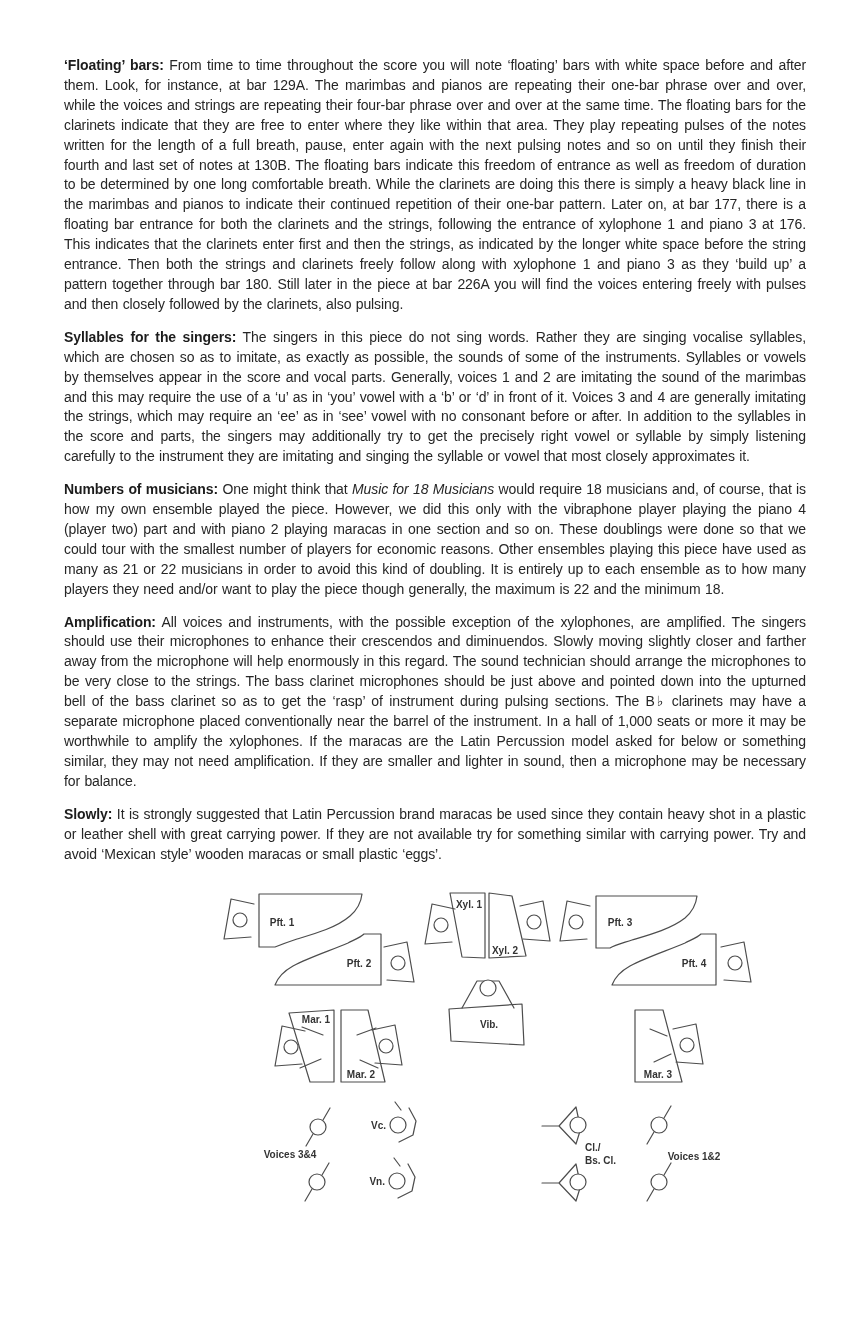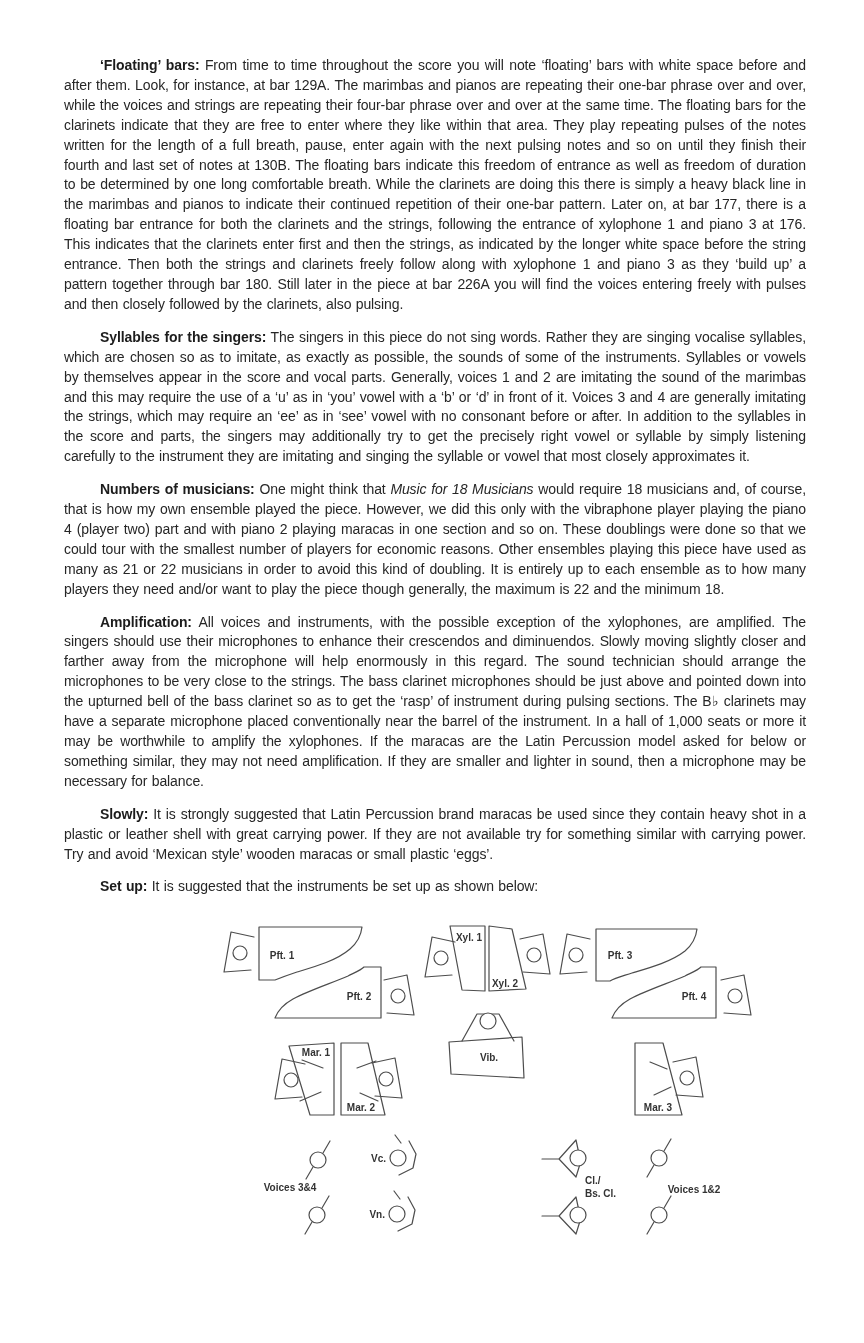--- a/index.html
+++ b/index.html
@@ -14,42 +14,41 @@
     color:#262626;
   }
   .para{
     font-size:14px;
     line-height:19.9px;
     text-align:justify;
     margin:0 0 13px 0;
     letter-spacing:-0.1px;
     word-spacing:0.6px;
   }
-  .lead{font-weight:bold;color:#1c1c1c;margin-left:36px;}
+  .lead{font-weight:bold;color:#1c1c1c;}
   .diagram{display:block;margin-top:12px;}
   .ln{fill:none;stroke:#4d4d4d;stroke-width:1.2;stroke-linejoin:round;stroke-linecap:round;}
   .head{fill:#ffffff;stroke:#4d4d4d;stroke-width:1.2;}
   .lbl{font-family:"Liberation Sans",sans-serif;font-size:10px;font-weight:bold;fill:#333333;}
 </style>
 </head>
 <body>
 
 <div class="page">
 
   <p class="para"><strong class="lead">‘Floating’ bars:</strong><span> From time to time throughout the score you will note ‘floating’ bars with white space before and after them. Look, for instance, at bar 129A. The marimbas and pianos are repeating their one-bar phrase over and over, while the voices and strings are repeating their four-bar phrase over and over at the same time. The floating bars for the clarinets indicate that they are free to enter where they like within that area. They play repeating pulses of the notes written for the length of a full breath, pause, enter again with the next pulsing notes and so on until they finish their fourth and last set of notes at 130B. The floating bars indicate this freedom of entrance as well as freedom of duration to be determined by one long comfortable breath. While the clarinets are doing this there is simply a heavy black line in the marimbas and pianos to indicate their continued repetition of their one-bar pattern. Later on, at bar 177, there is a floating bar entrance for both the clarinets and the strings, following the entrance of xylophone 1 and piano 3 at 176. This indicates that the clarinets enter first and then the strings, as indicated by the longer white space before the string entrance. Then both the strings and clarinets freely follow along with xylophone 1 and piano 3 as they ‘build up’ a pattern together through bar 180. Still later in the piece at bar 226A you will find the voices entering freely with pulses and then closely followed by the clarinets, also pulsing.</span></p>
 
   <p class="para"><strong class="lead">Syllables for the singers:</strong><span> The singers in this piece do not sing words. Rather they are singing vocalise syllables, which are chosen so as to imitate, as exactly as possible, the sounds of some of the instruments. Syllables or vowels by themselves appear in the score and vocal parts. Generally, voices 1 and 2 are imitating the sound of the marimbas and this may require the use of a ‘u’ as in ‘you’ vowel with a ‘b’ or ‘d’ in front of it. Voices 3 and 4 are generally imitating the strings, which may require an ‘ee’ as in ‘see’ vowel with no consonant before or after. In addition to the syllables in the score and parts, the singers may additionally try to get the precisely right vowel or syllable by simply listening carefully to the instrument they are imitating and singing the syllable or vowel that most closely approximates it.</span></p>
 
   <p class="para"><strong class="lead">Numbers of musicians:</strong><span> One might think that </span><em>Music for 18 Musicians</em><span> would require 18 musicians and, of course, that is how my own ensemble played the piece. However, we did this only with the vibraphone player playing the piano 4 (player two) part and with piano 2 playing maracas in one section and so on. These doublings were done so that we could tour with the smallest number of players for economic reasons. Other ensembles playing this piece have used as many as 21 or 22 musicians in order to avoid this kind of doubling. It is entirely up to each ensemble as to how many players they need and/or want to play the piece though generally, the maximum is 22 and the minimum 18.</span></p>
 
   <p class="para"><strong class="lead">Amplification:</strong><span> All voices and instruments, with the possible exception of the xylophones, are amplified. The singers should use their microphones to enhance their crescendos and diminuendos. Slowly moving slightly closer and farther away from the microphone will help enormously in this regard. The sound technician should arrange the microphones to be very close to the strings. The bass clarinet microphones should be just above and pointed down into the upturned bell of the bass clarinet so as to get the ‘rasp’ of instrument during pulsing sections. The B♭ clarinets may have a separate microphone placed conventionally near the barrel of the instrument. In a hall of 1,000 seats or more it may be worthwhile to amplify the xylophones. If the maracas are the Latin Percussion model asked for below or something similar, they may not need amplification. If they are smaller and lighter in sound, then a microphone may be necessary for balance.</span></p>
 
   <p class="para"><strong class="lead">Slowly:</strong><span> It is strongly suggested that Latin Percussion brand maracas be used since they contain heavy shot in a plastic or leather shell with great carrying power. If they are not available try for something similar with carrying power. Try and avoid ‘Mexican style’ wooden maracas or small plastic ‘eggs’.</span></p>
 
-  <p class="para"><strong class="lead">Set up:</strong><span> It is suggested that the instruments be set up as shown below:</span></p>
 
   <svg class="diagram" viewBox="0 0 864 352" width="864" height="352" xmlns="http://www.w3.org/2000/svg">
     <defs>
       <path id="bench-l" d="M14,-16 L-9,-21 L-16,19 L11,17"></path>
       <path id="bench-r" d="M-14,-16 L9,-21 L16,19 L-11,17"></path>
       <path id="vticks" d="M5,-7 L12,-19 M-5,7 L-12,19"></path>
       <path id="chair-r" d="M-3,-23 L3,-15 M11,-17 L18,-4 L15,10 M15,10 L1,17"></path>
       <path id="cl-wing" d="M-36,1 L-19,1 L-2,-18 L1,-4 M-19,1 L-2,19 L2,6"></path>
       <path id="vib-collar" d="M-26,20 L-11,-7 L11,-7 L26,20"></path>
     </defs>

